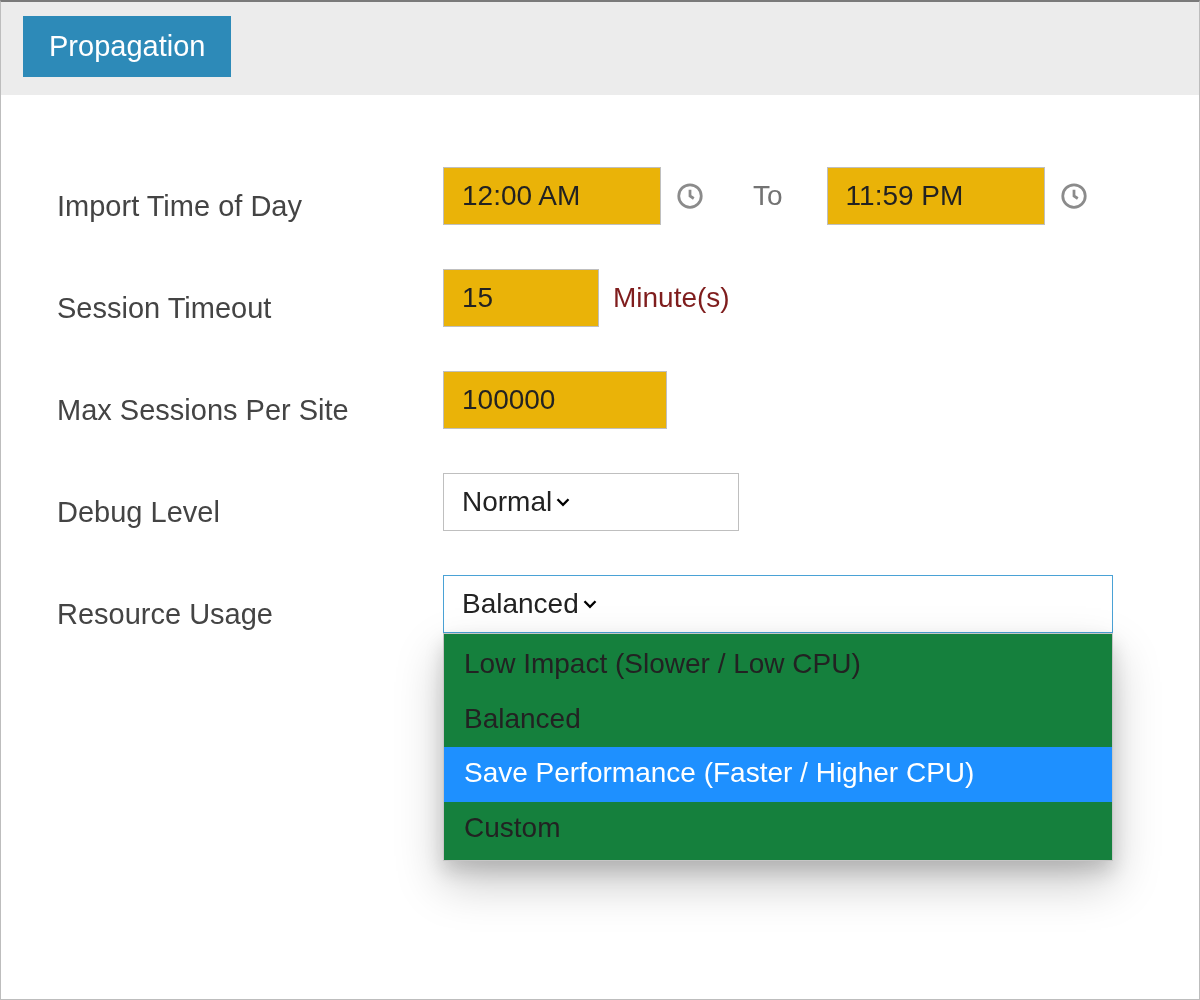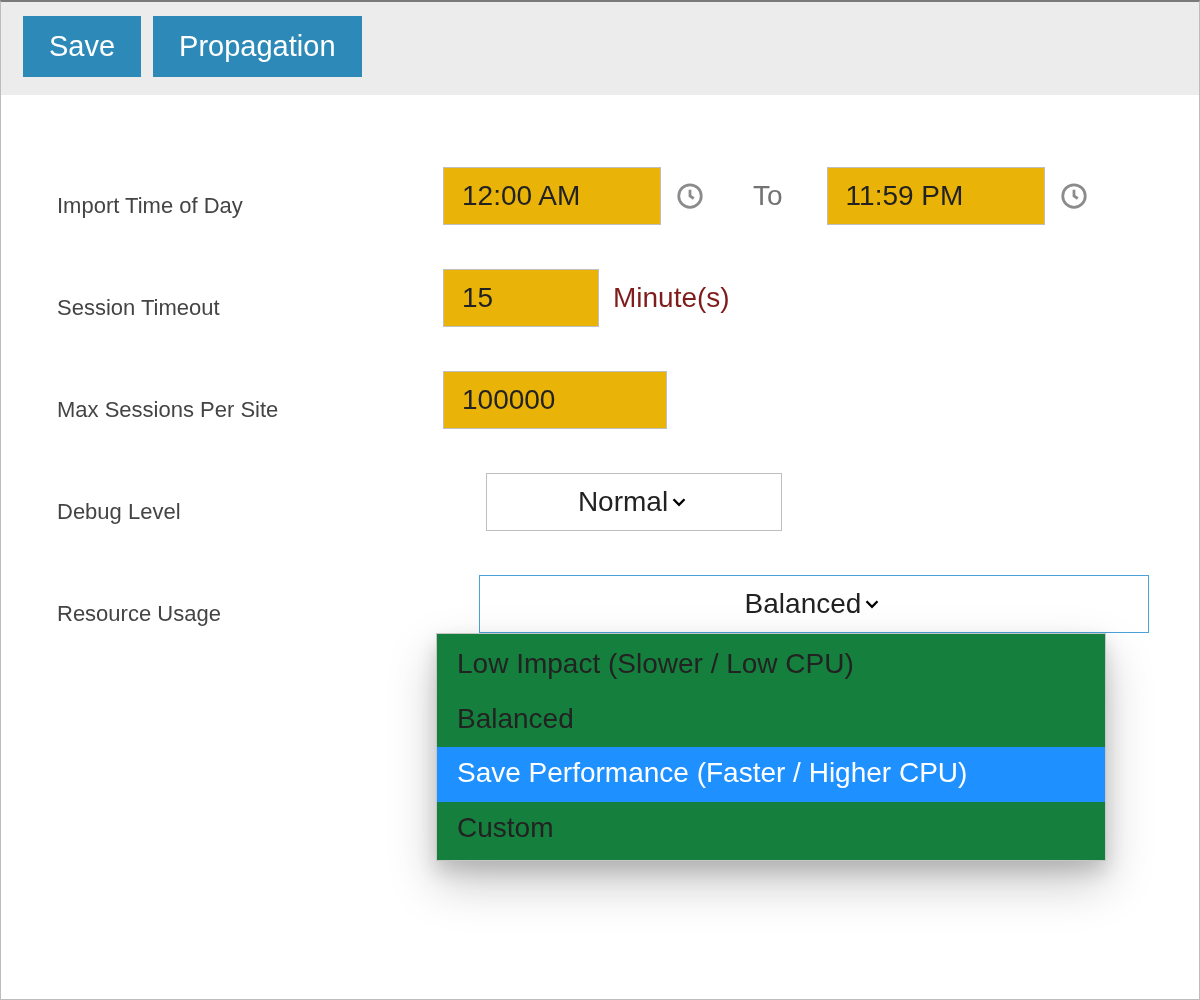--- a/index.html
+++ b/index.html
@@ -39,21 +39,21 @@
     padding: 72px 50px 0 56px;
   }
   .row {
     display: flex;
     align-items: center;
     margin-bottom: 44px;
   }
   .label-col {
     width: 386px;
     color: #444;
-    font-size: 22px;
+    font-size: 29px;
     margin-top: 20px;
   }
   .controls-col {
     display: flex;
     align-items: center;
     gap: 14px;
     position: relative;
   }
   .text-input {
     border: 1px solid #bfbfbf;
@@ -81,23 +81,22 @@
     margin-left: 0px;
   }
   .select-box {
     border: 1px solid #bfbfbf;
     padding: 12px 18px;
     font-size: 28px;
     color: #222;
     background: #fff;
     display: flex;
     align-items: center;
-    justify-content: center;
+    justify-content: flex-start;
     cursor: pointer;
-    margin-left: 43px;
   }
   .select-debug { width: 296px; }
   .select-resource {
     width: 670px;
     border: 1px solid #4aa2d6;
   }
   .chevron {
     color: #000;
     display: inline-flex;
   }
@@ -126,21 +125,20 @@
     background: #1e90ff;
     color: #fff;
   }
 </style>
 </head>
 <body>
 
 <div class="frame">
 
   <div class="toolbar">
-    <button class="btn">Save</button>
     <button class="btn">Propagation</button>
   </div>
 
   <div class="content">
 
     <div class="row">
       <div class="label-col">Import Time of Day</div>
       <div class="controls-col">
         <input class="text-input w-time" value="12:00 AM" style="">
         <span class="clock-icon">

